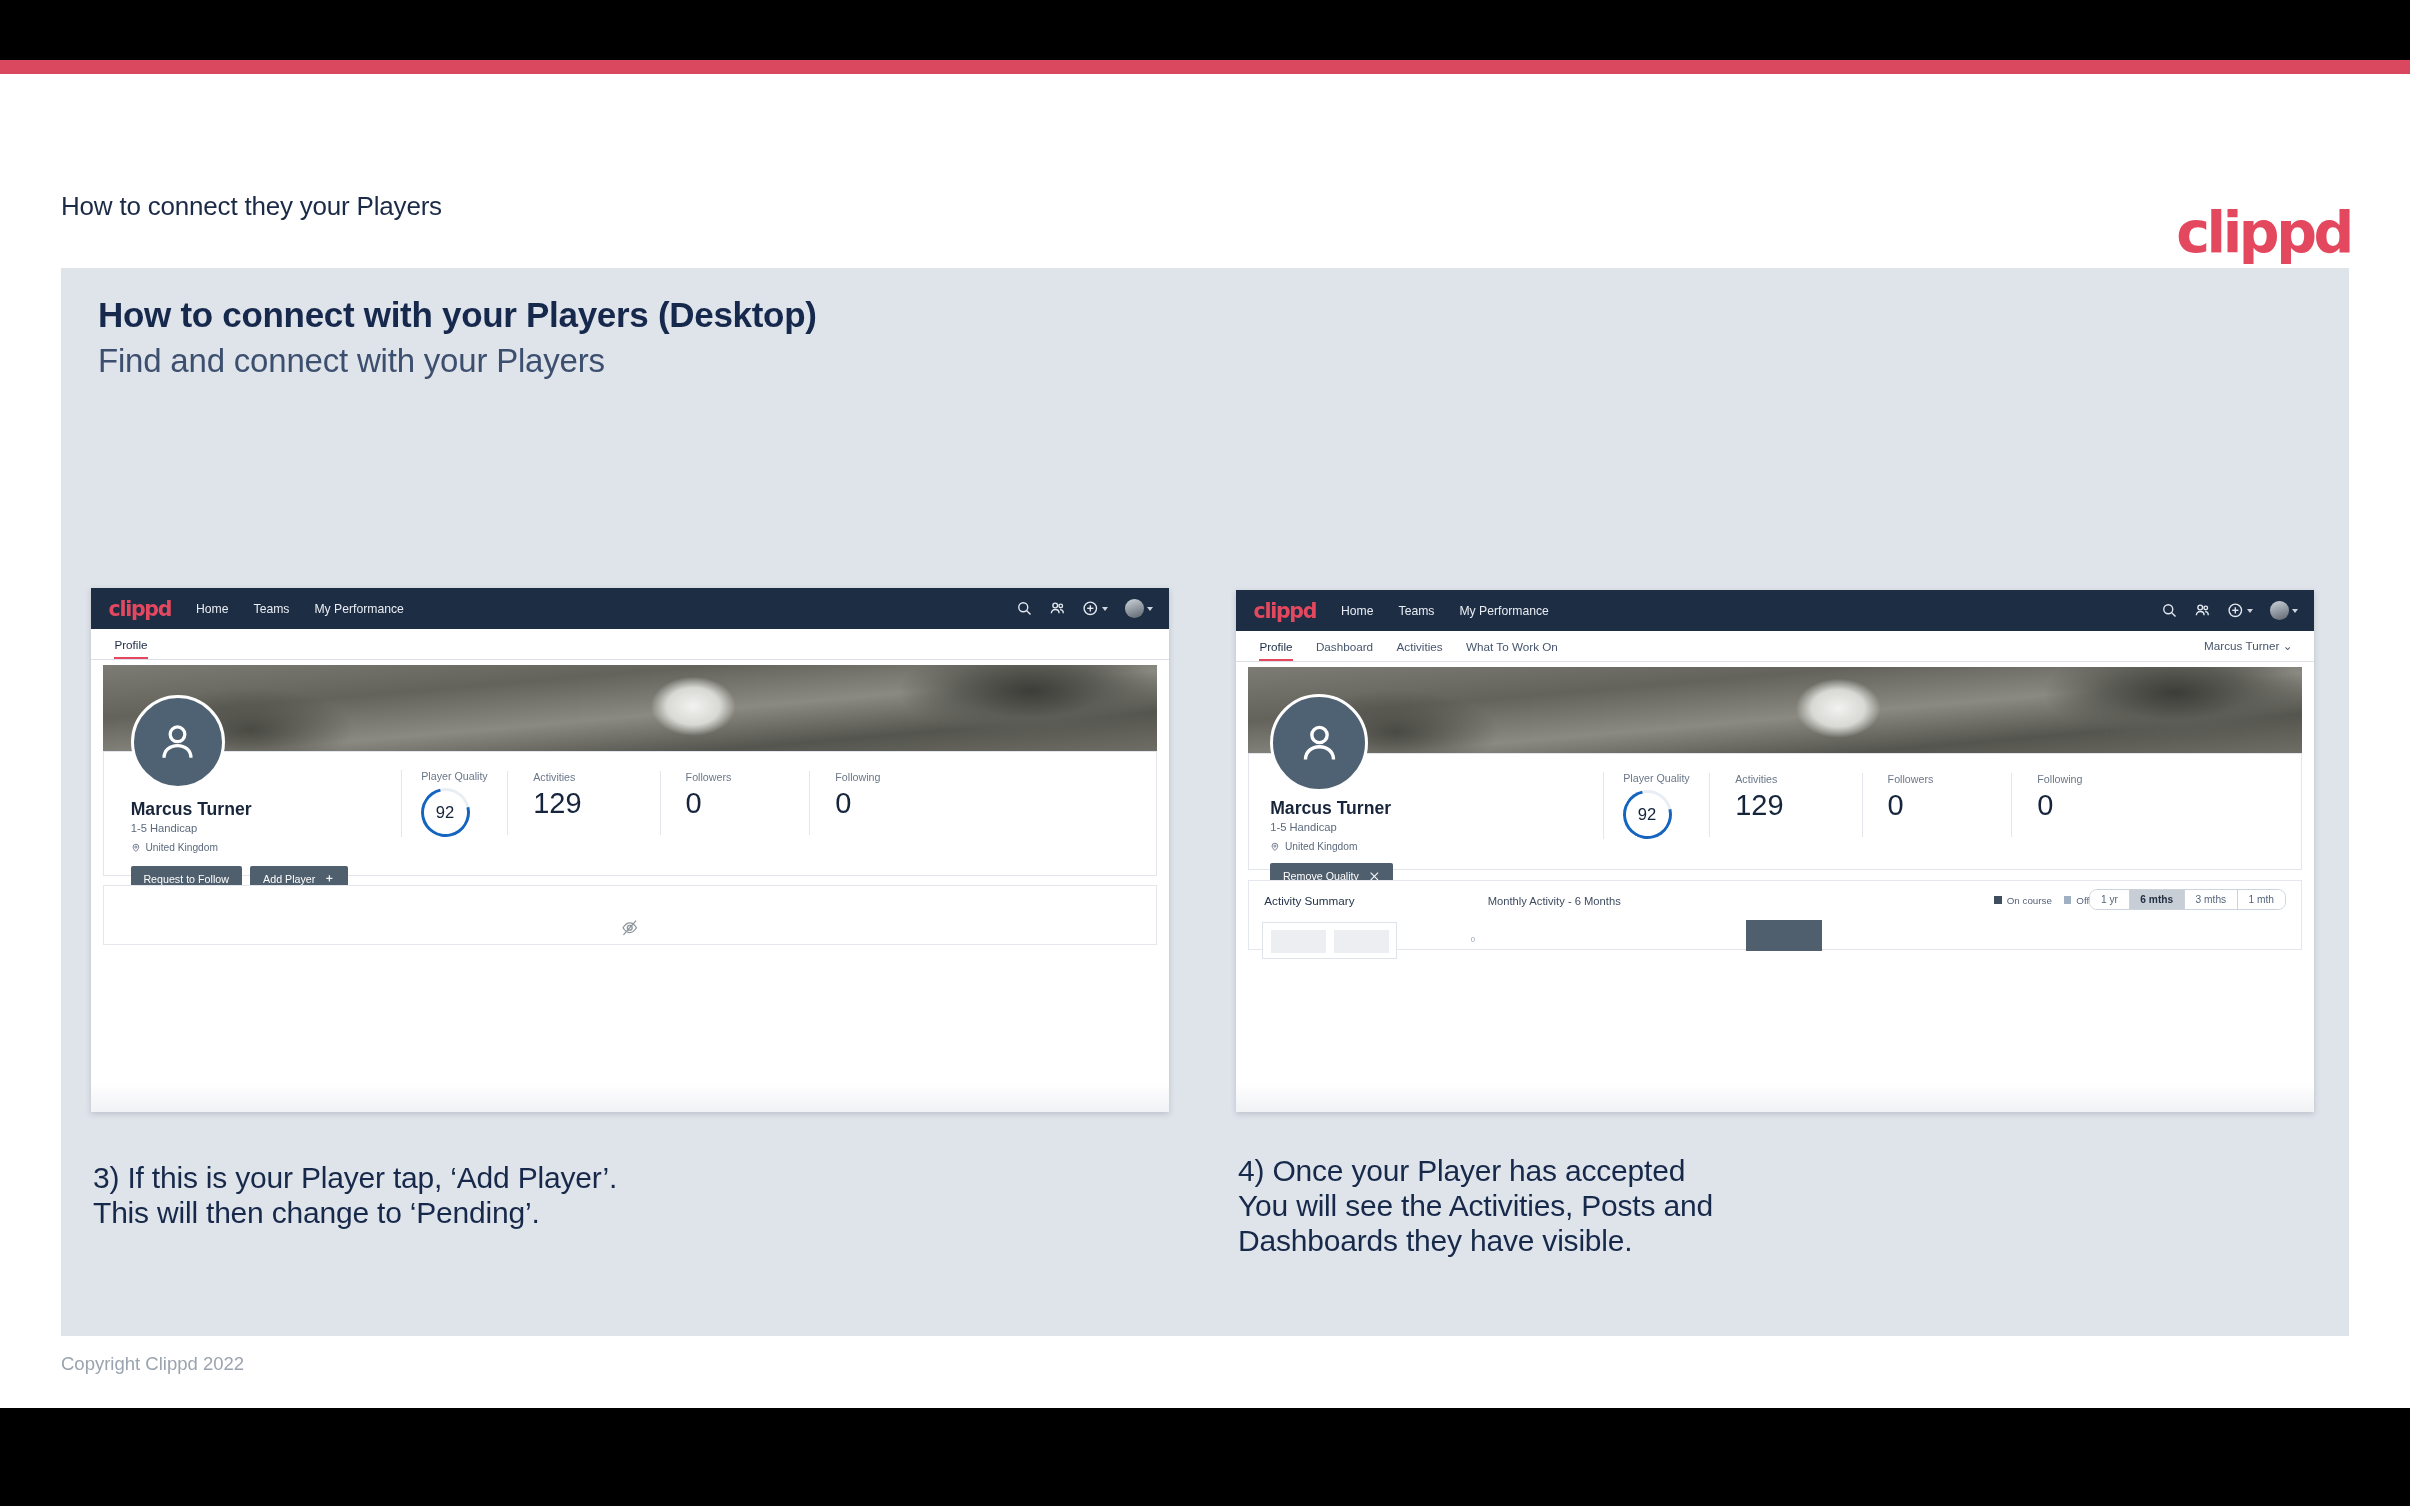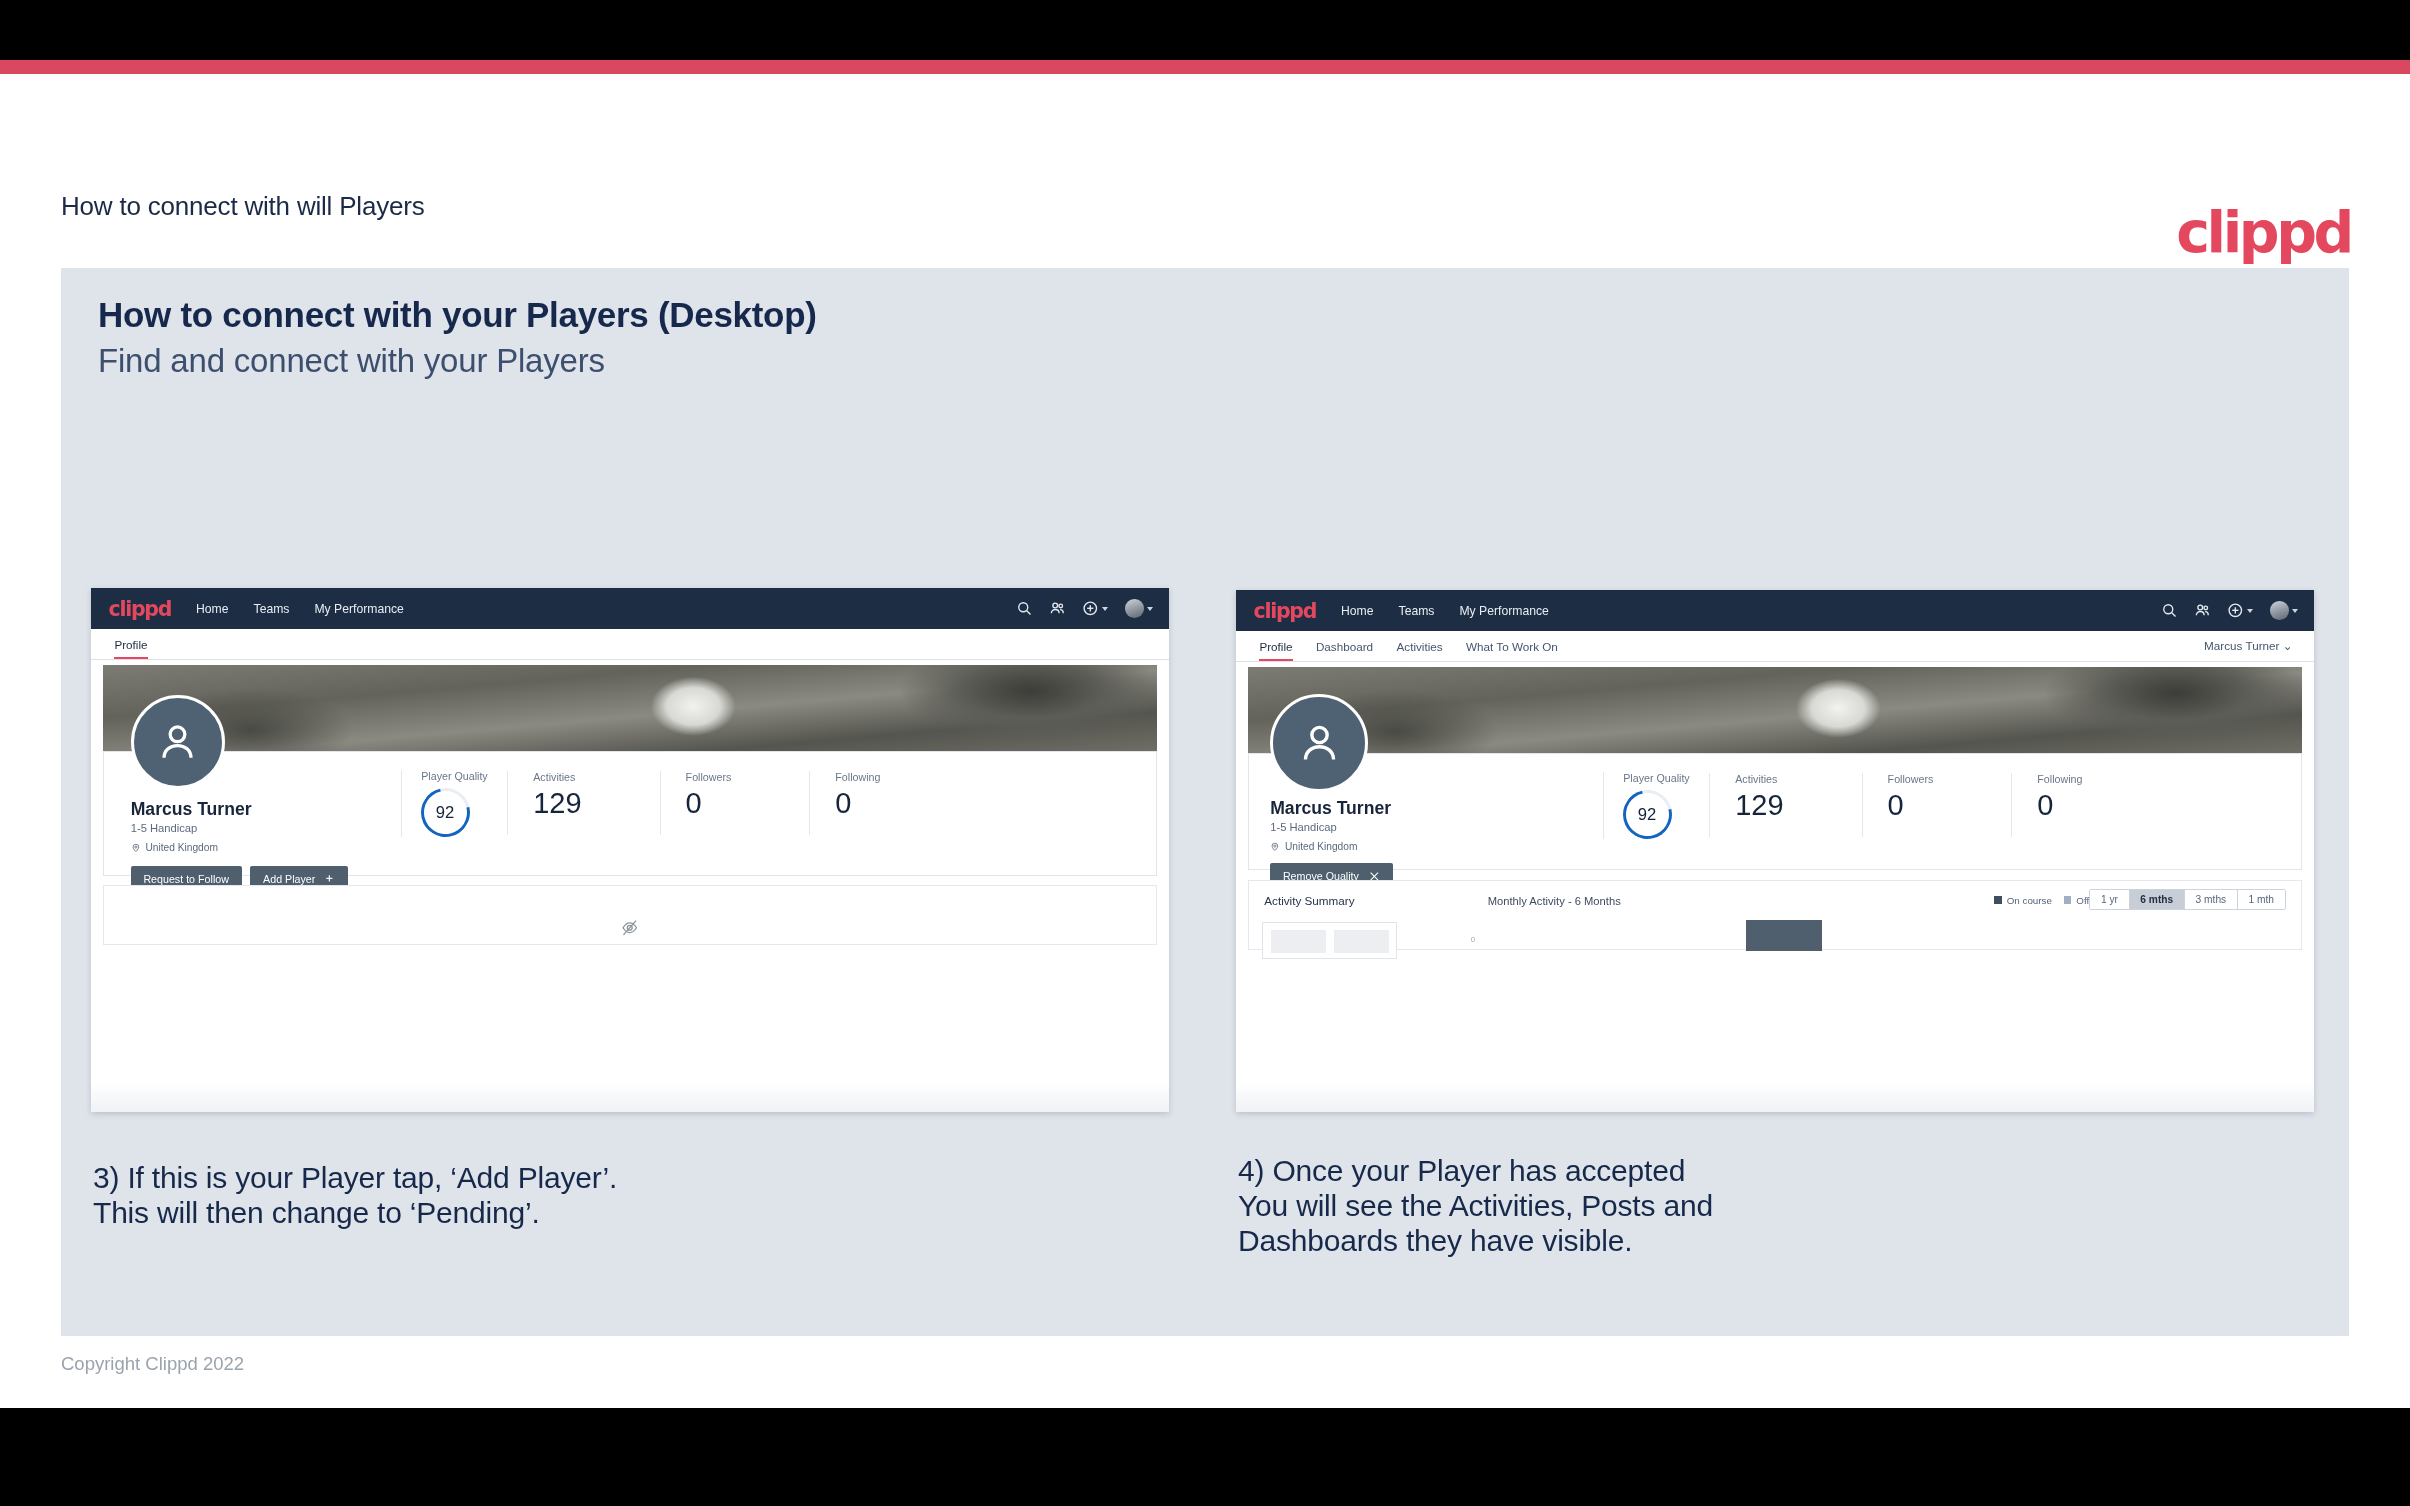--- a/index.html
+++ b/index.html
@@ -295,21 +295,21 @@
   .legend {
     position: absolute; right: 180px; top: 13.7px;
     display: flex; gap: 11.7px; align-items: center;
   }
   .legend .li { display: flex; align-items: center; gap: 4.9px; font-size: 9.8px; color: #54637a; }
   .sw { width: 7.8px; height: 7.8px; display: inline-block; }
   .segs {
     position: absolute; right: 15.6px; top: 7.8px;
     display: flex;
     border: 1px solid #ccd3dc;
-    border-radius: 2px;
+    border-radius: 8px;
     overflow: hidden;
   }
   .seg {
     font-size: 10.2px; color: #55647a;
     padding: 3.9px 10.7px;
     border-left: 1px solid #ccd3dc;
     background: #fff;
   }
   .seg:first-child { border-left: none; }
   .seg.on { background: #c8ced6; color: #222f42; font-weight: bold; }
@@ -356,21 +356,21 @@
   }
 </style>
 </head>
 <body>
 
 <div class="page">
 
   <div class="top-accent"></div>
 
   <div class="hdr">
-    <div class="hdr-title">How to connect with will Players</div>
+    <div class="hdr-title">How to connect they your Players</div>
     <div class="logo">clippd</div>
     <div class="hdr-rule"></div>
   </div>
 
   <div class="panel">
 
     <div class="panel-title">How to connect with your Players (Desktop)</div>
     <div class="panel-sub">Find and connect with your Players</div>
 
     <div class="shot shot-left">

